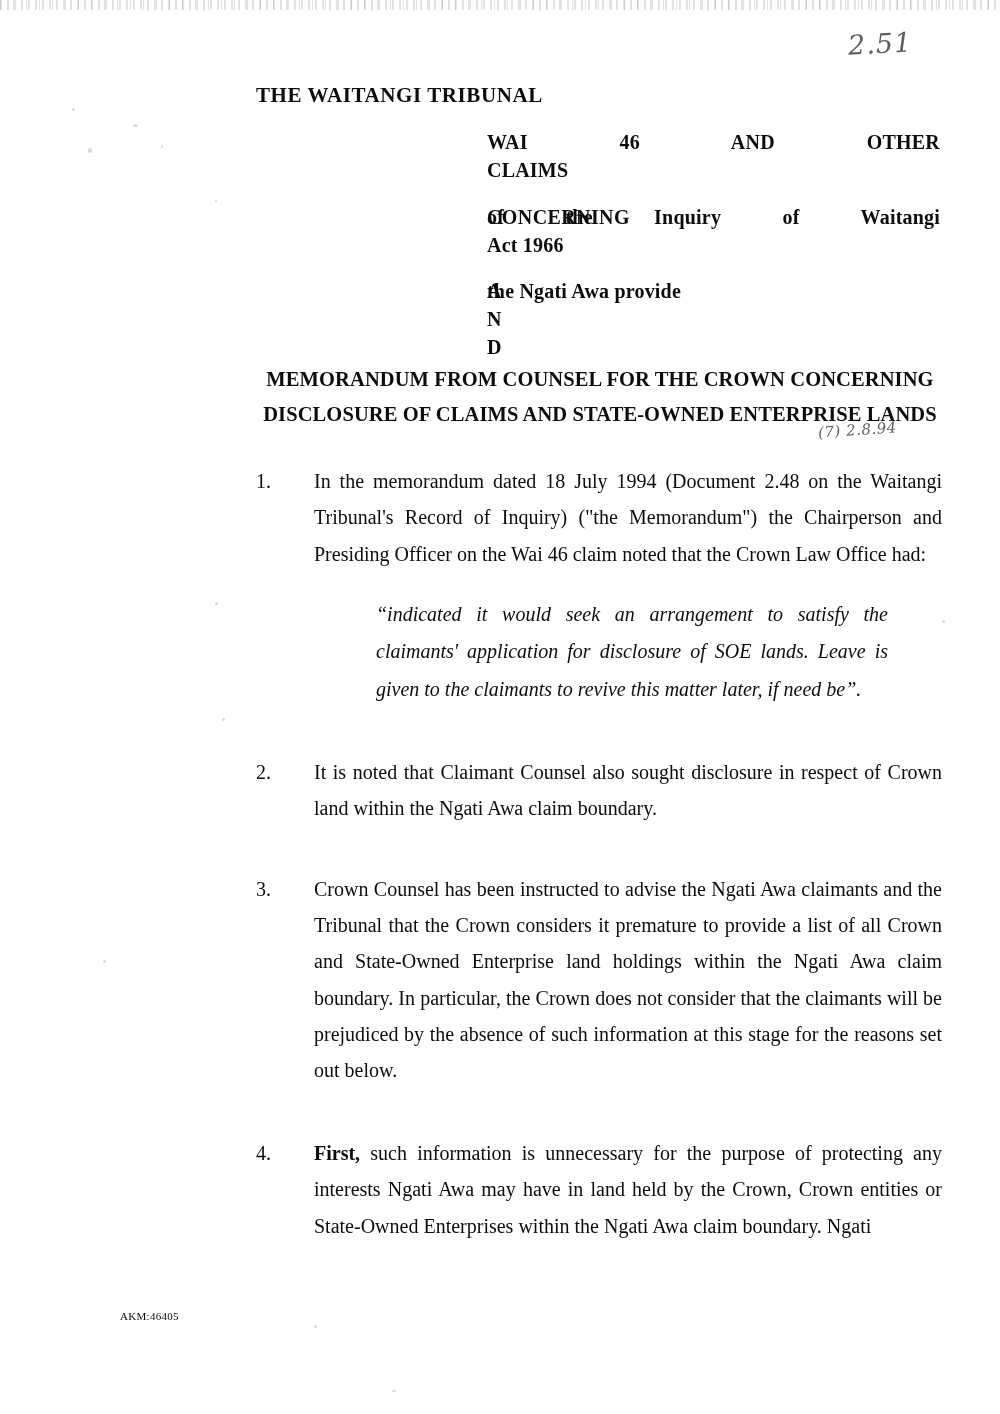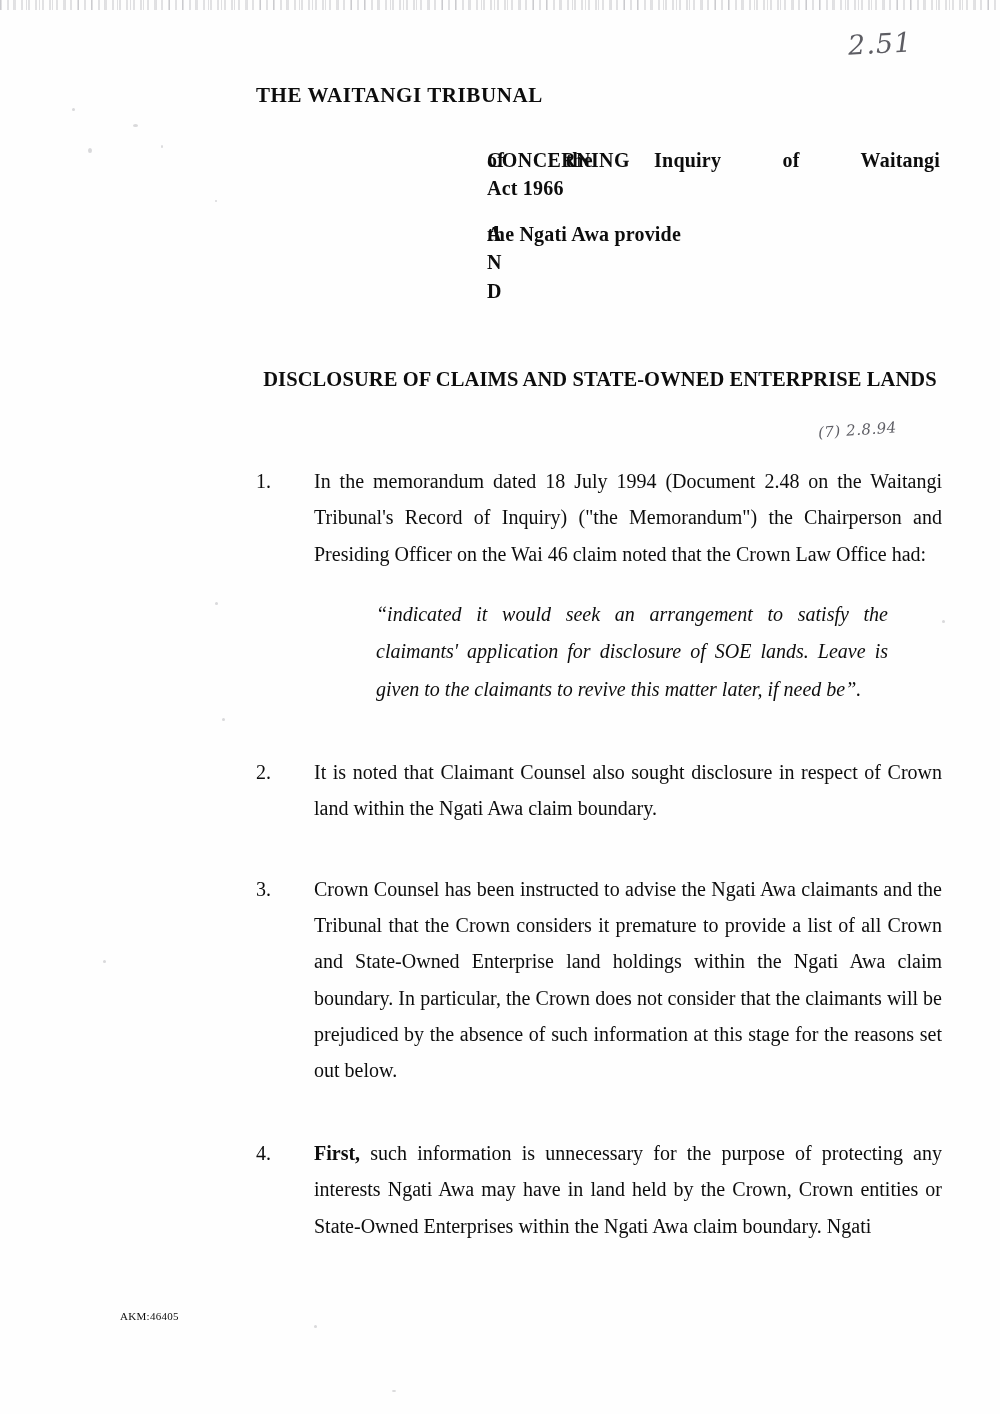--- a/index.html
+++ b/index.html
@@ -191,39 +191,47 @@
   <div class="speck" style="top:1325px; left:314px; width:3px; height:3px;"></div>
   <div class="speck" style="top:1390px; left:392px; width:4px; height:2px;"></div>
   <div class="speck" style="top:620px; left:942px; width:3px; height:3px;"></div>
 
   <div class="handwritten" id="hw-doc-number">2.51</div>
 
   <div id="tribunal-heading">THE WAITANGI TRIBUNAL</div>
 
   <div class="party-block" style="top:128px;">
 
+    <div class="party-row">
+      <div class="party-label"></div>
+      <div class="party-value justify-all">
+        <span>WAI 46 AND OTHER</span>
+        <span class="no-justify">CLAIMS</span>
+      </div>
+    </div>
 
     <div class="party-row" style="margin-top:18px;">
       <div class="party-label">CONCERNING</div>
       <div class="party-value justify-all">
         <span>of the Inquiry of Waitangi</span>
         <span class="no-justify">Act 1966</span>
       </div>
     </div>
 
     <div class="party-row" style="margin-top:10px;">
       <div class="party-label">A N D</div>
       <div class="party-value">
         <span>the Ngati Awa provide</span>
       </div>
     </div>
 
   </div>
 
   <div id="memo-title">
+    <div>MEMORANDUM FROM COUNSEL FOR THE CROWN CONCERNING</div>
     <div>DISCLOSURE OF CLAIMS AND STATE-OWNED ENTERPRISE LANDS</div>
   </div>
 
   <div class="handwritten" id="hw-date-stamp">(7) 2.8.94</div>
 
   <div id="body-content">
 
     <div class="numbered-para">
       <div class="para-number">1.</div>
       <div class="para-text">In the memorandum dated 18 July 1994 (Document 2.48 on the Waitangi Tribunal's Record of Inquiry) ("the Memorandum") the Chairperson and Presiding Officer on the Wai 46 claim noted that the Crown Law Office had:</div>

